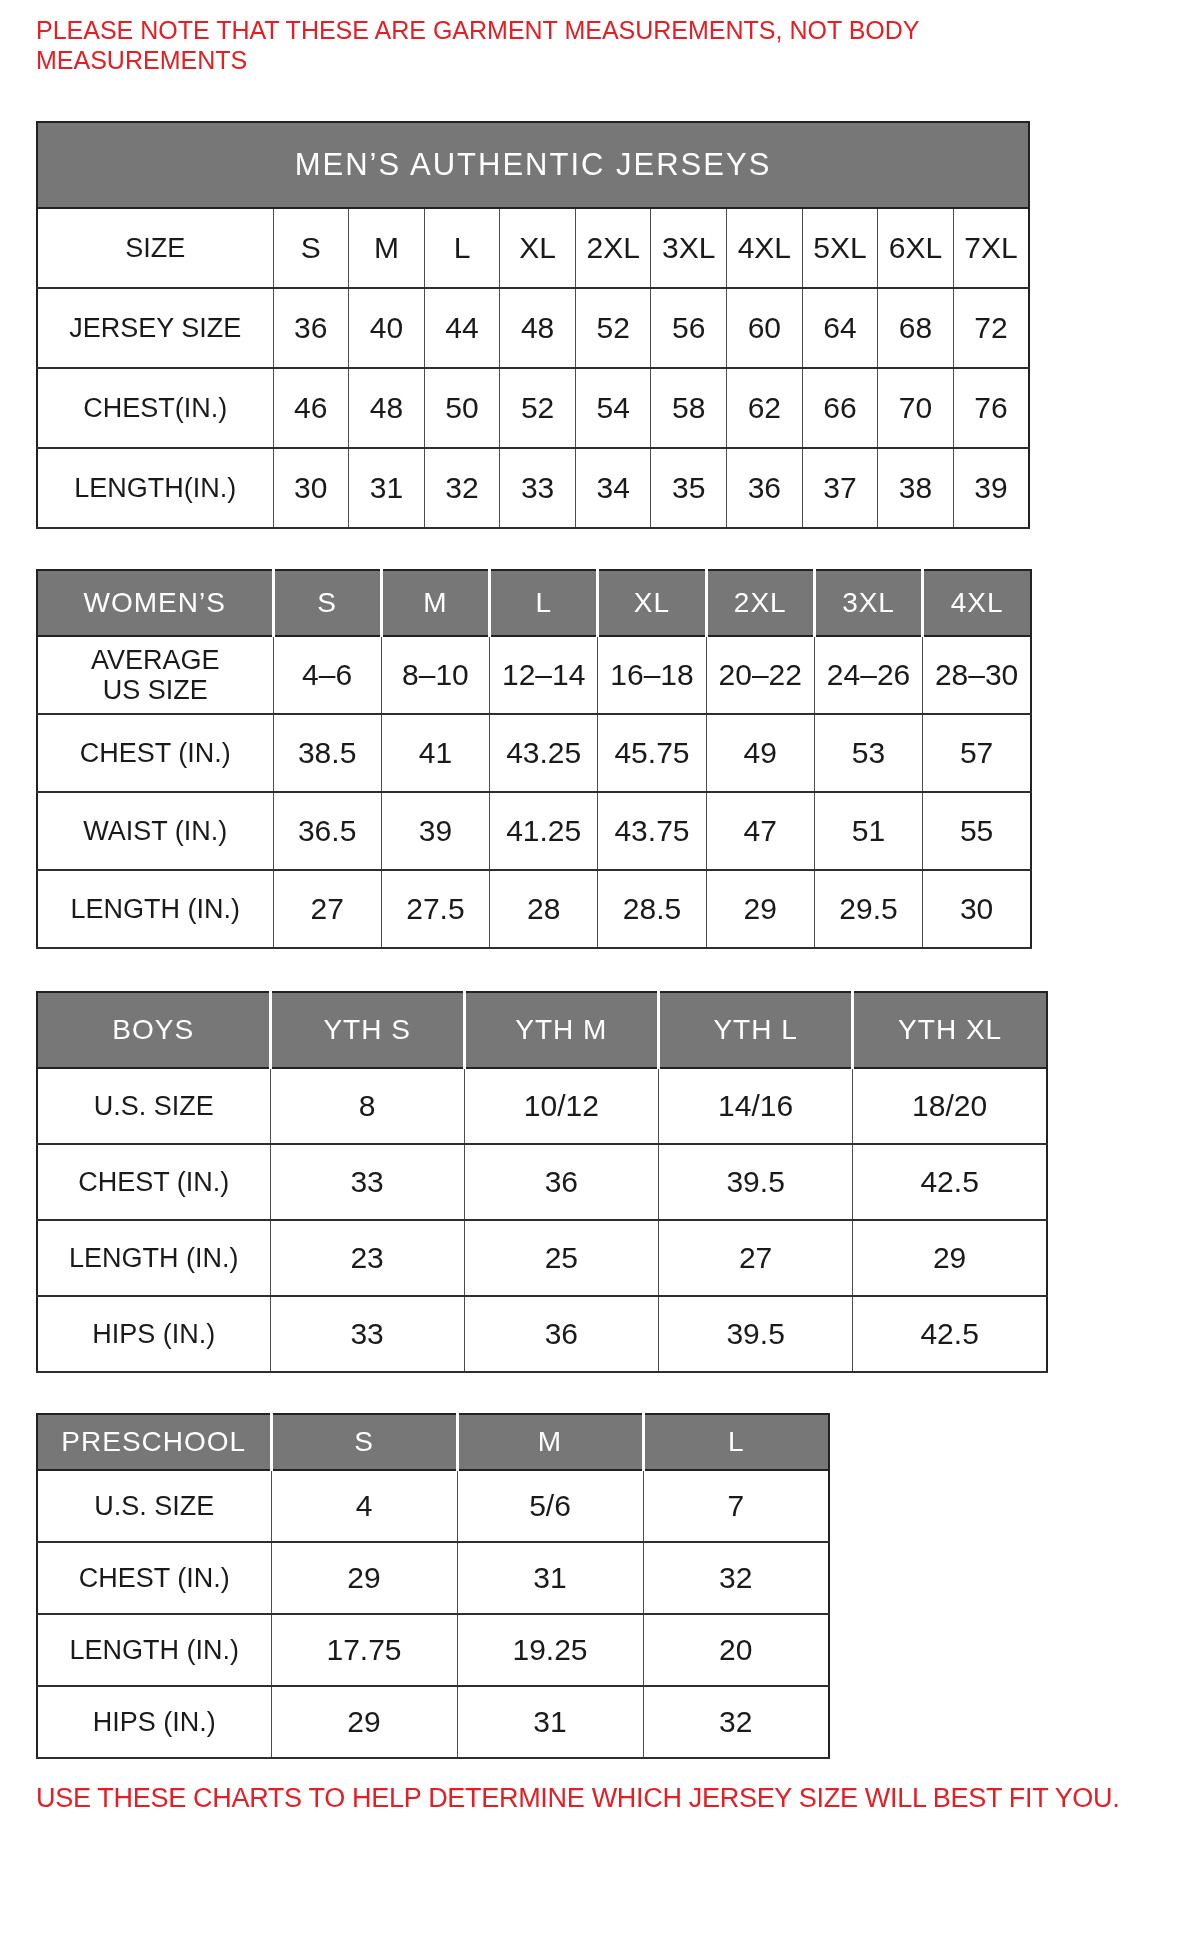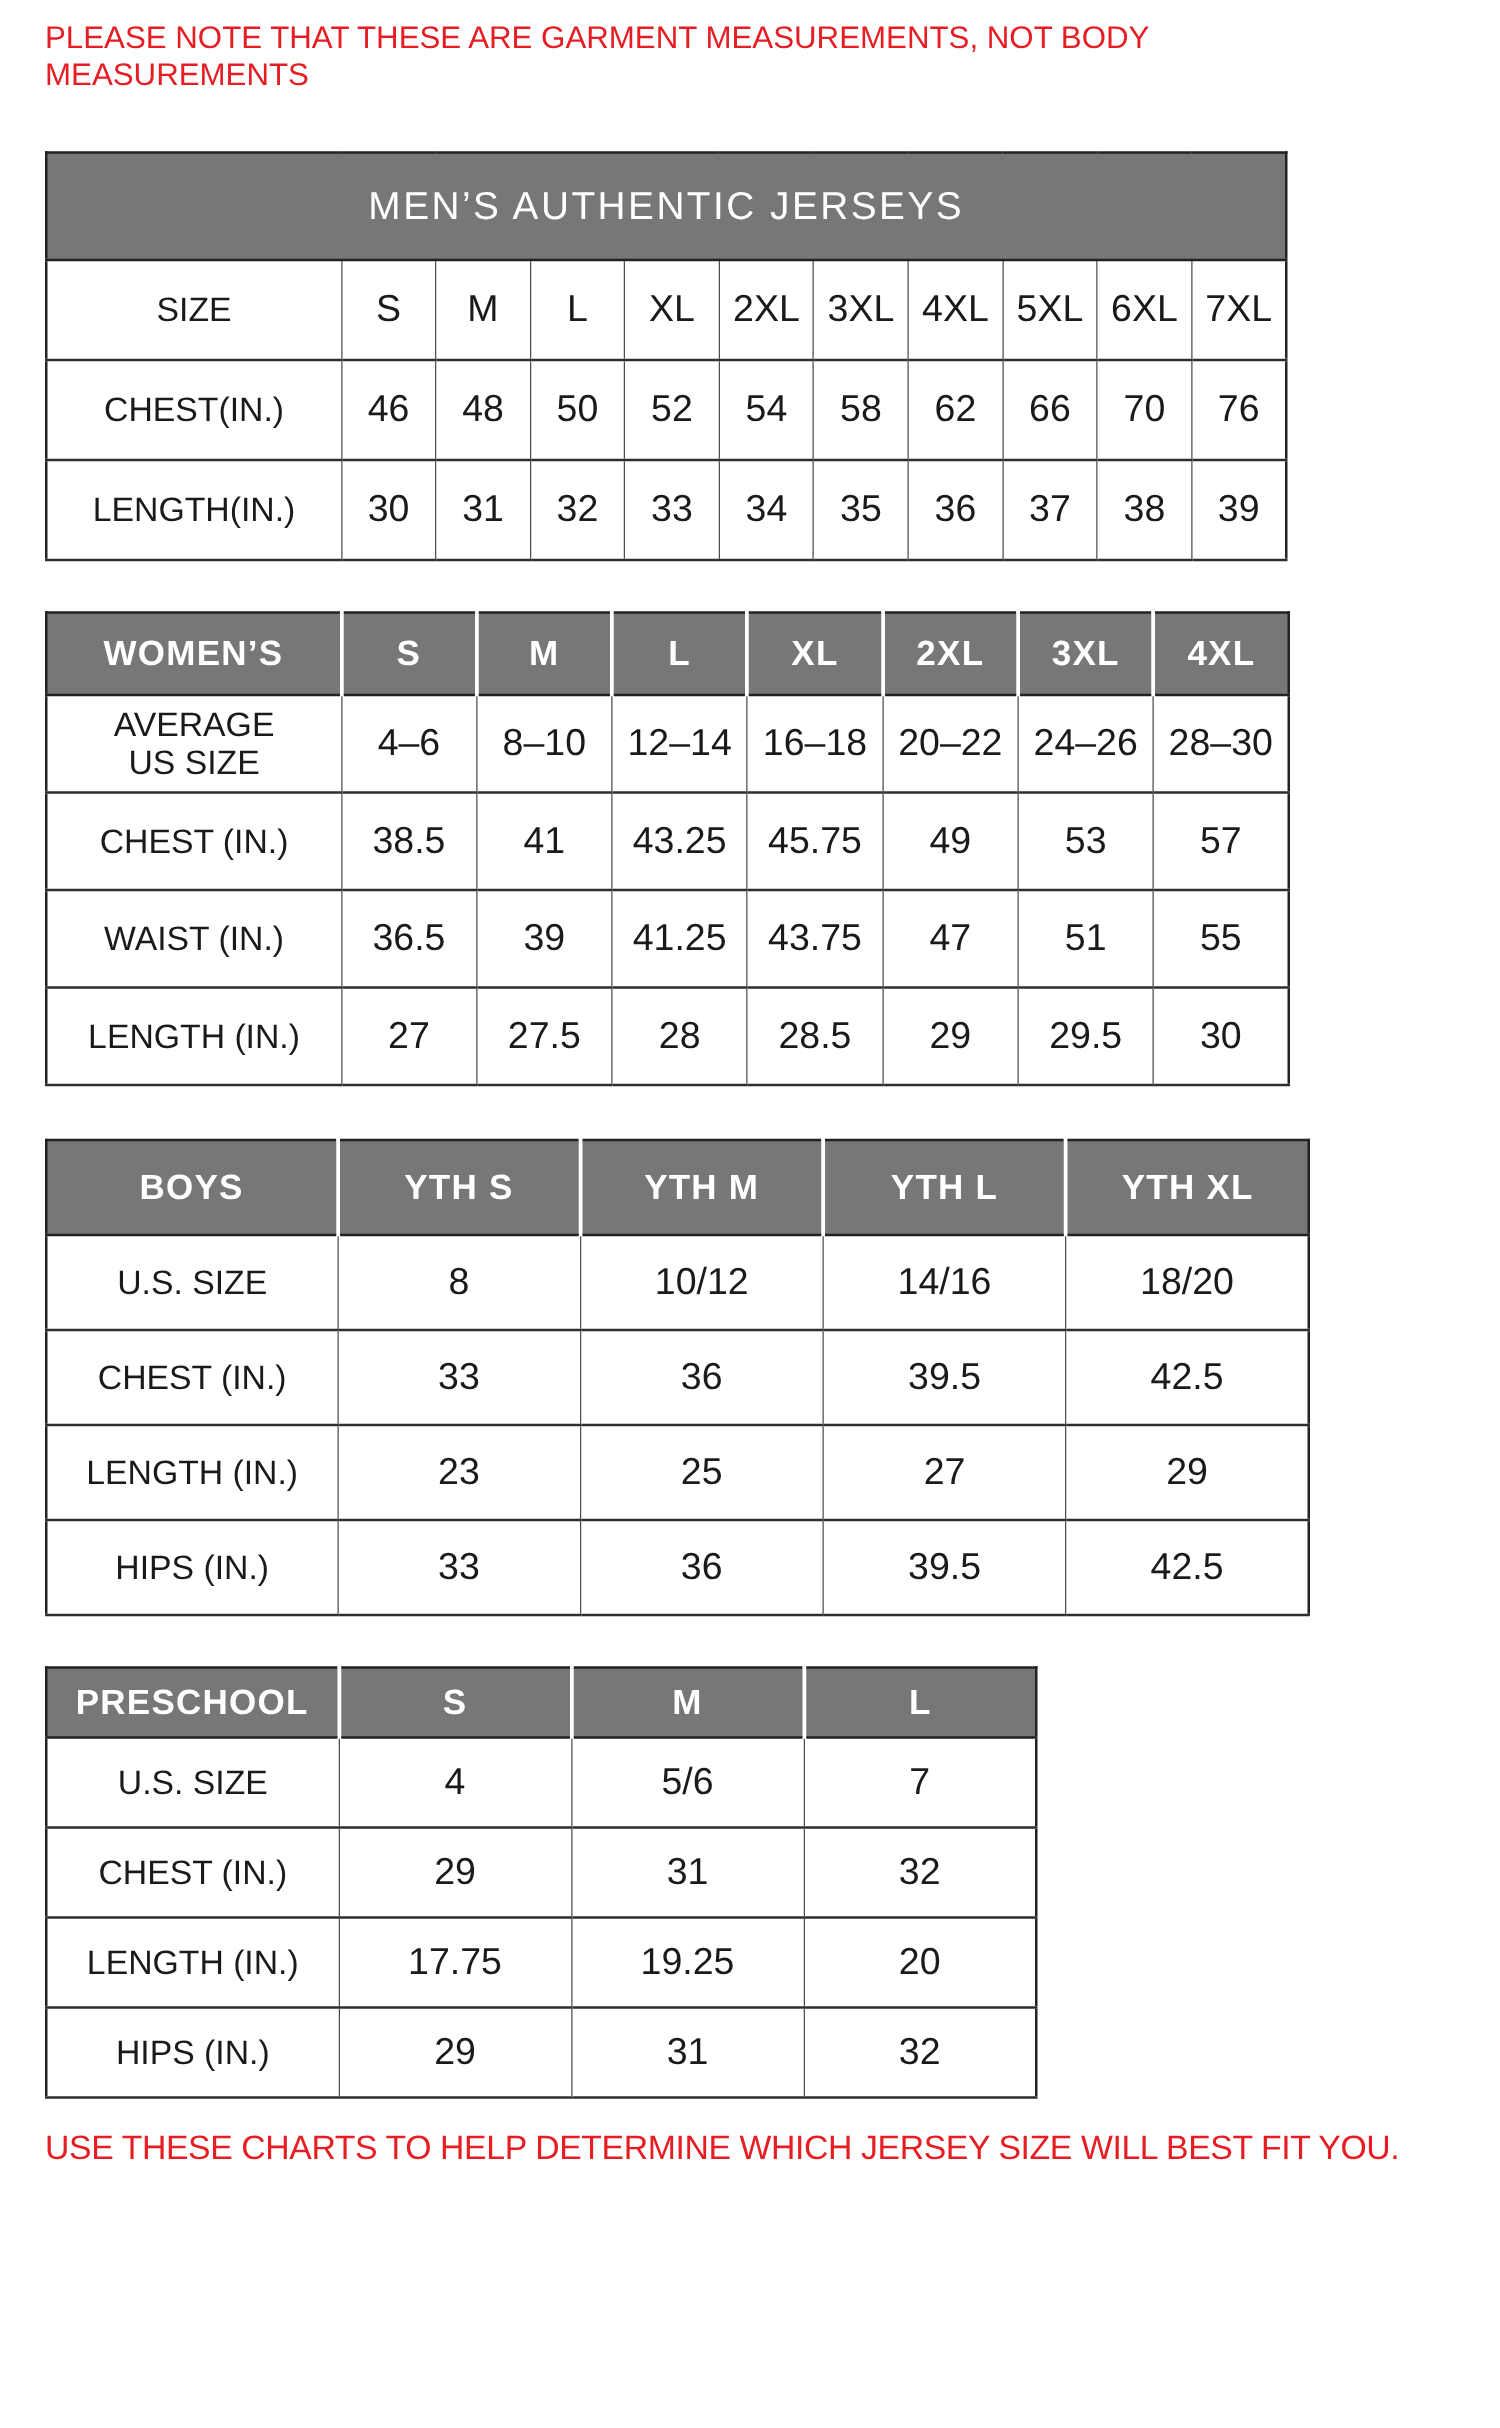--- a/index.html
+++ b/index.html
@@ -74,21 +74,21 @@
     font-size:31px;
     letter-spacing:2px;
     height:86px;
     text-align:center;
     vertical-align:middle;
     border-bottom:2px solid var(--border,#222);
   }
   .head-row th{
     background:var(--gray,#777);
     color:var(--headtext,#fff);
-    font-weight:700;
+    font-weight:400;
     font-size:28px;
     letter-spacing:1px;
     text-align:center;
     vertical-align:middle;
     border-left:3px solid #ffffff;
     border-right:3px solid #ffffff;
     border-bottom:2px solid var(--border,#222);
   }
   .head-row th:first-child{border-left:none}
   .head-row th:last-child{border-right:none}
@@ -134,20 +134,33 @@
           <td>S</td>
           <td>M</td>
           <td>L</td>
           <td>XL</td>
           <td>2XL</td>
           <td>3XL</td>
           <td>4XL</td>
           <td>5XL</td>
           <td>6XL</td>
           <td>7XL</td>
+        </tr>
+        <tr>
+          <td class="lab">JERSEY SIZE</td>
+          <td>36</td>
+          <td>40</td>
+          <td>44</td>
+          <td>48</td>
+          <td>52</td>
+          <td>56</td>
+          <td>60</td>
+          <td>64</td>
+          <td>68</td>
+          <td>72</td>
         </tr>
         <tr>
           <td class="lab">CHEST(IN.)</td>
           <td>46</td>
           <td>48</td>
           <td>50</td>
           <td>52</td>
           <td>54</td>
           <td>58</td>
           <td>62</td>

